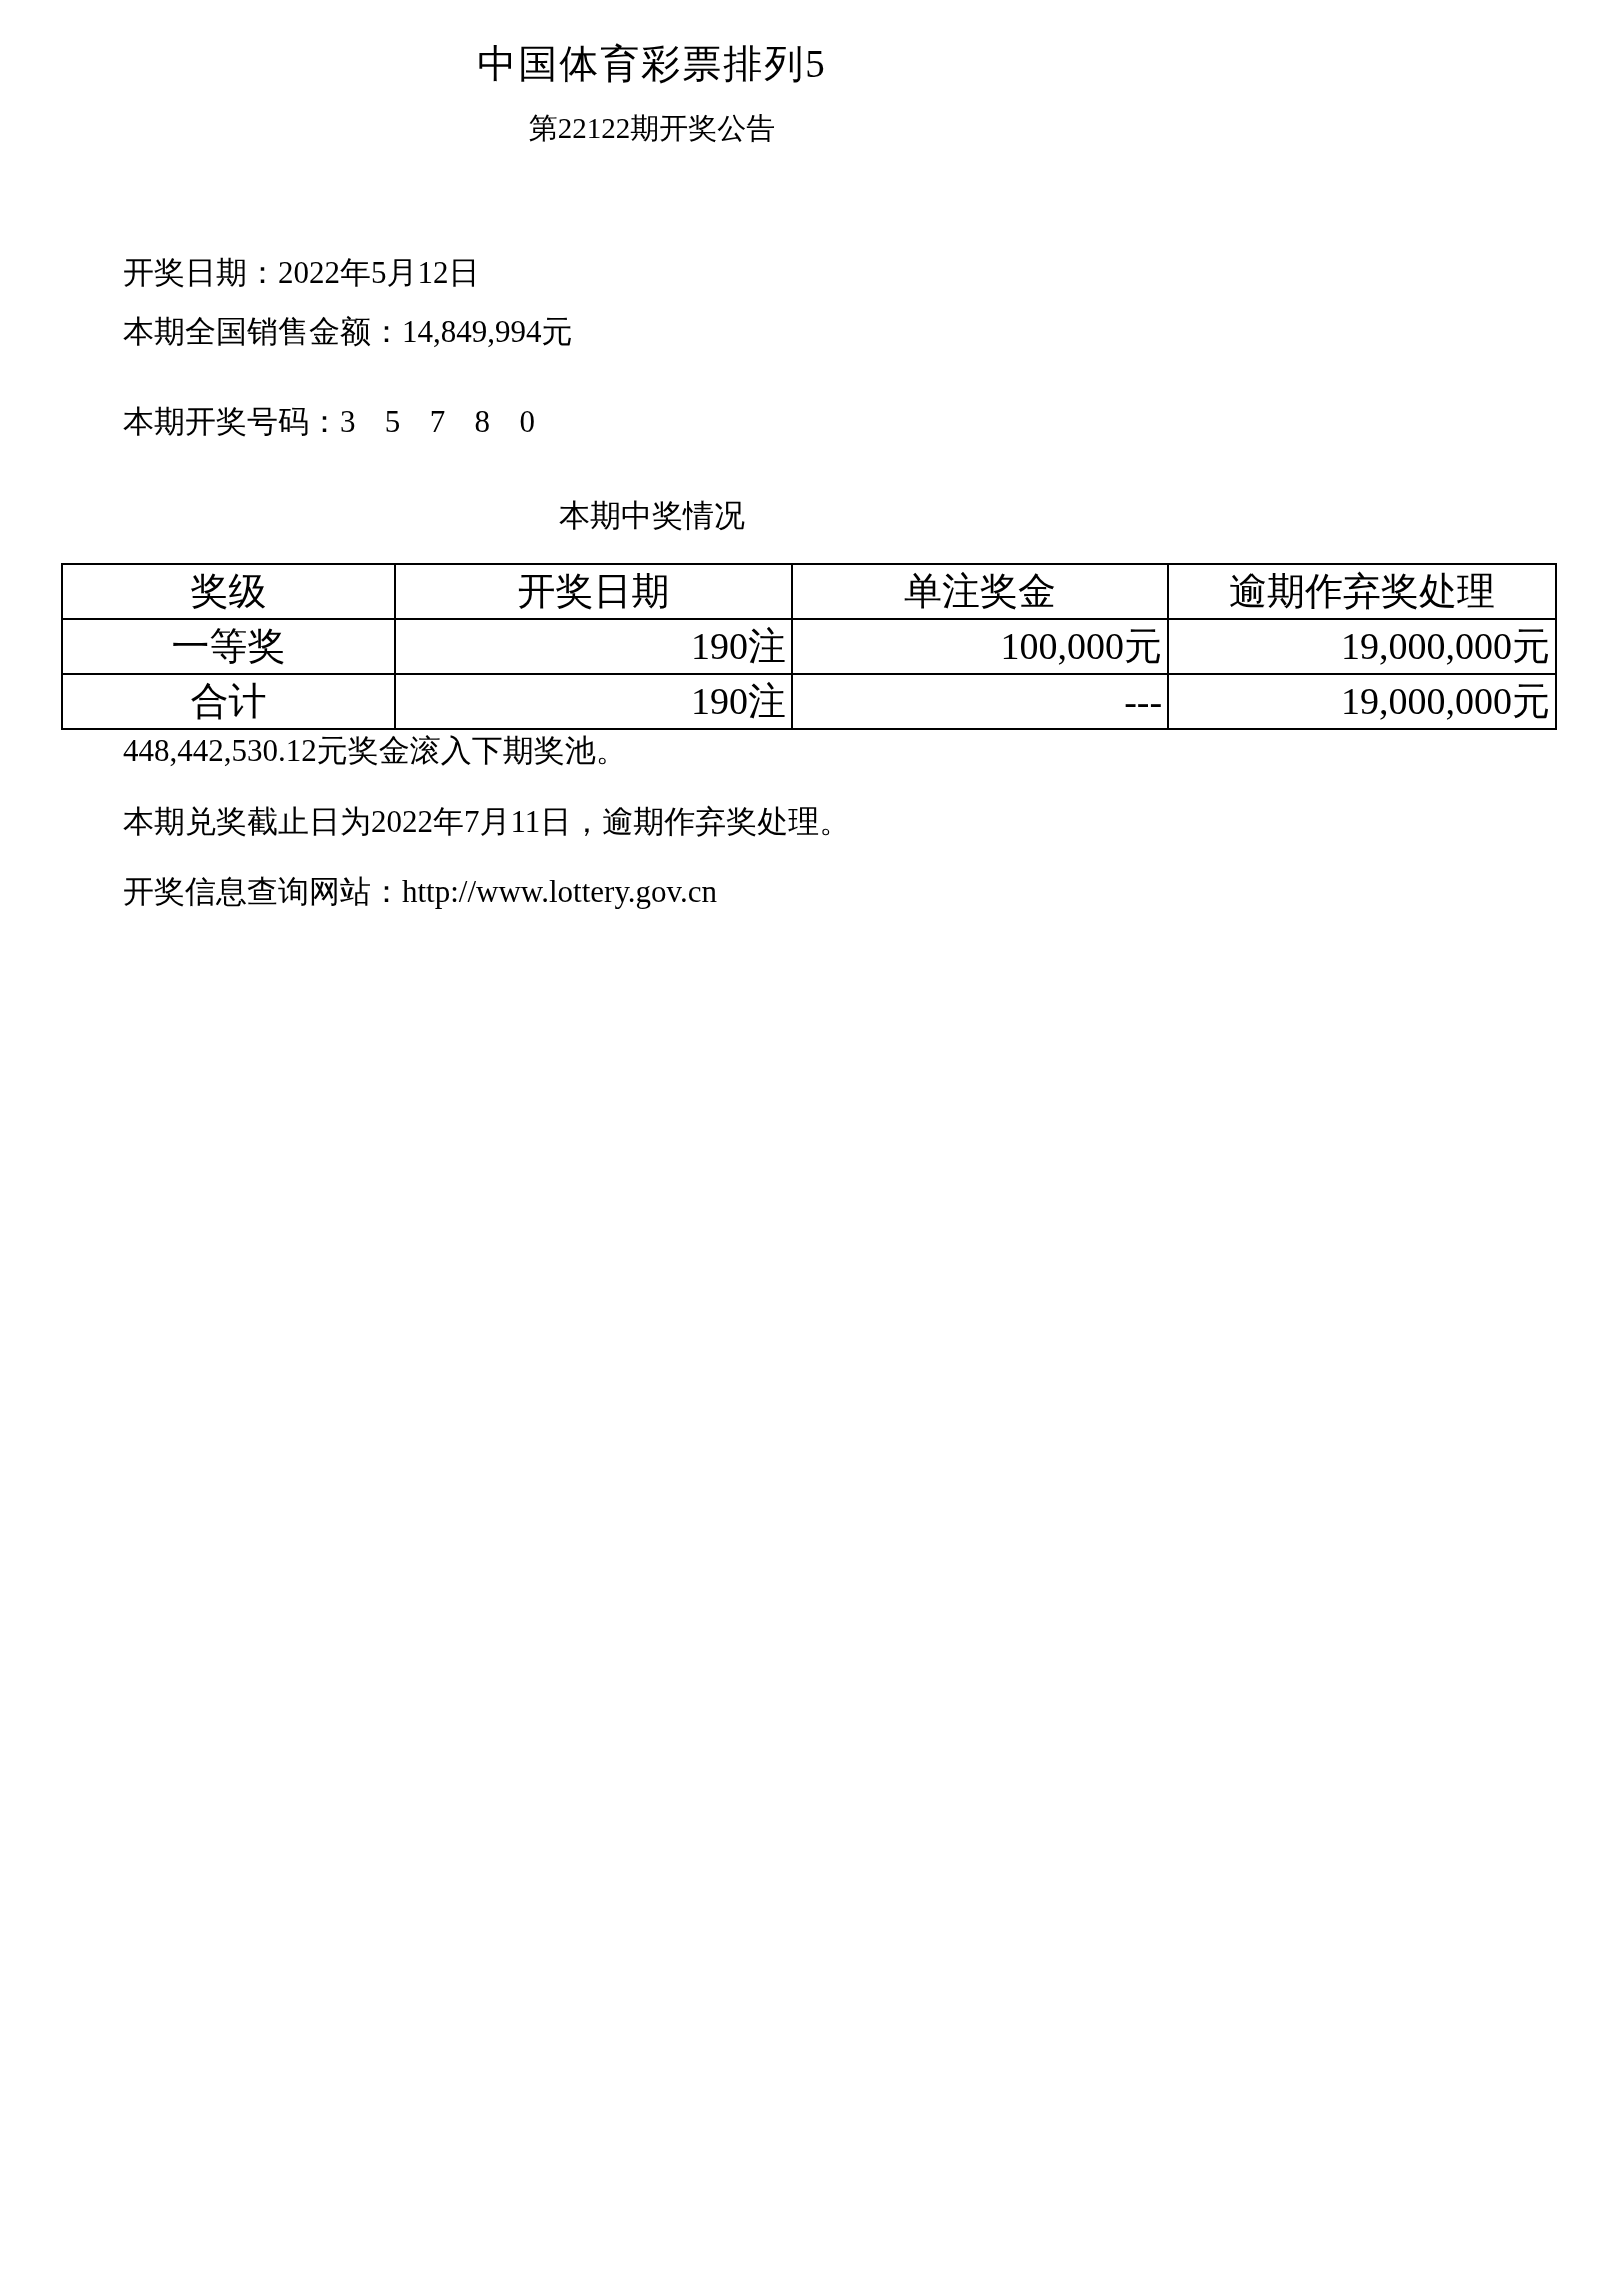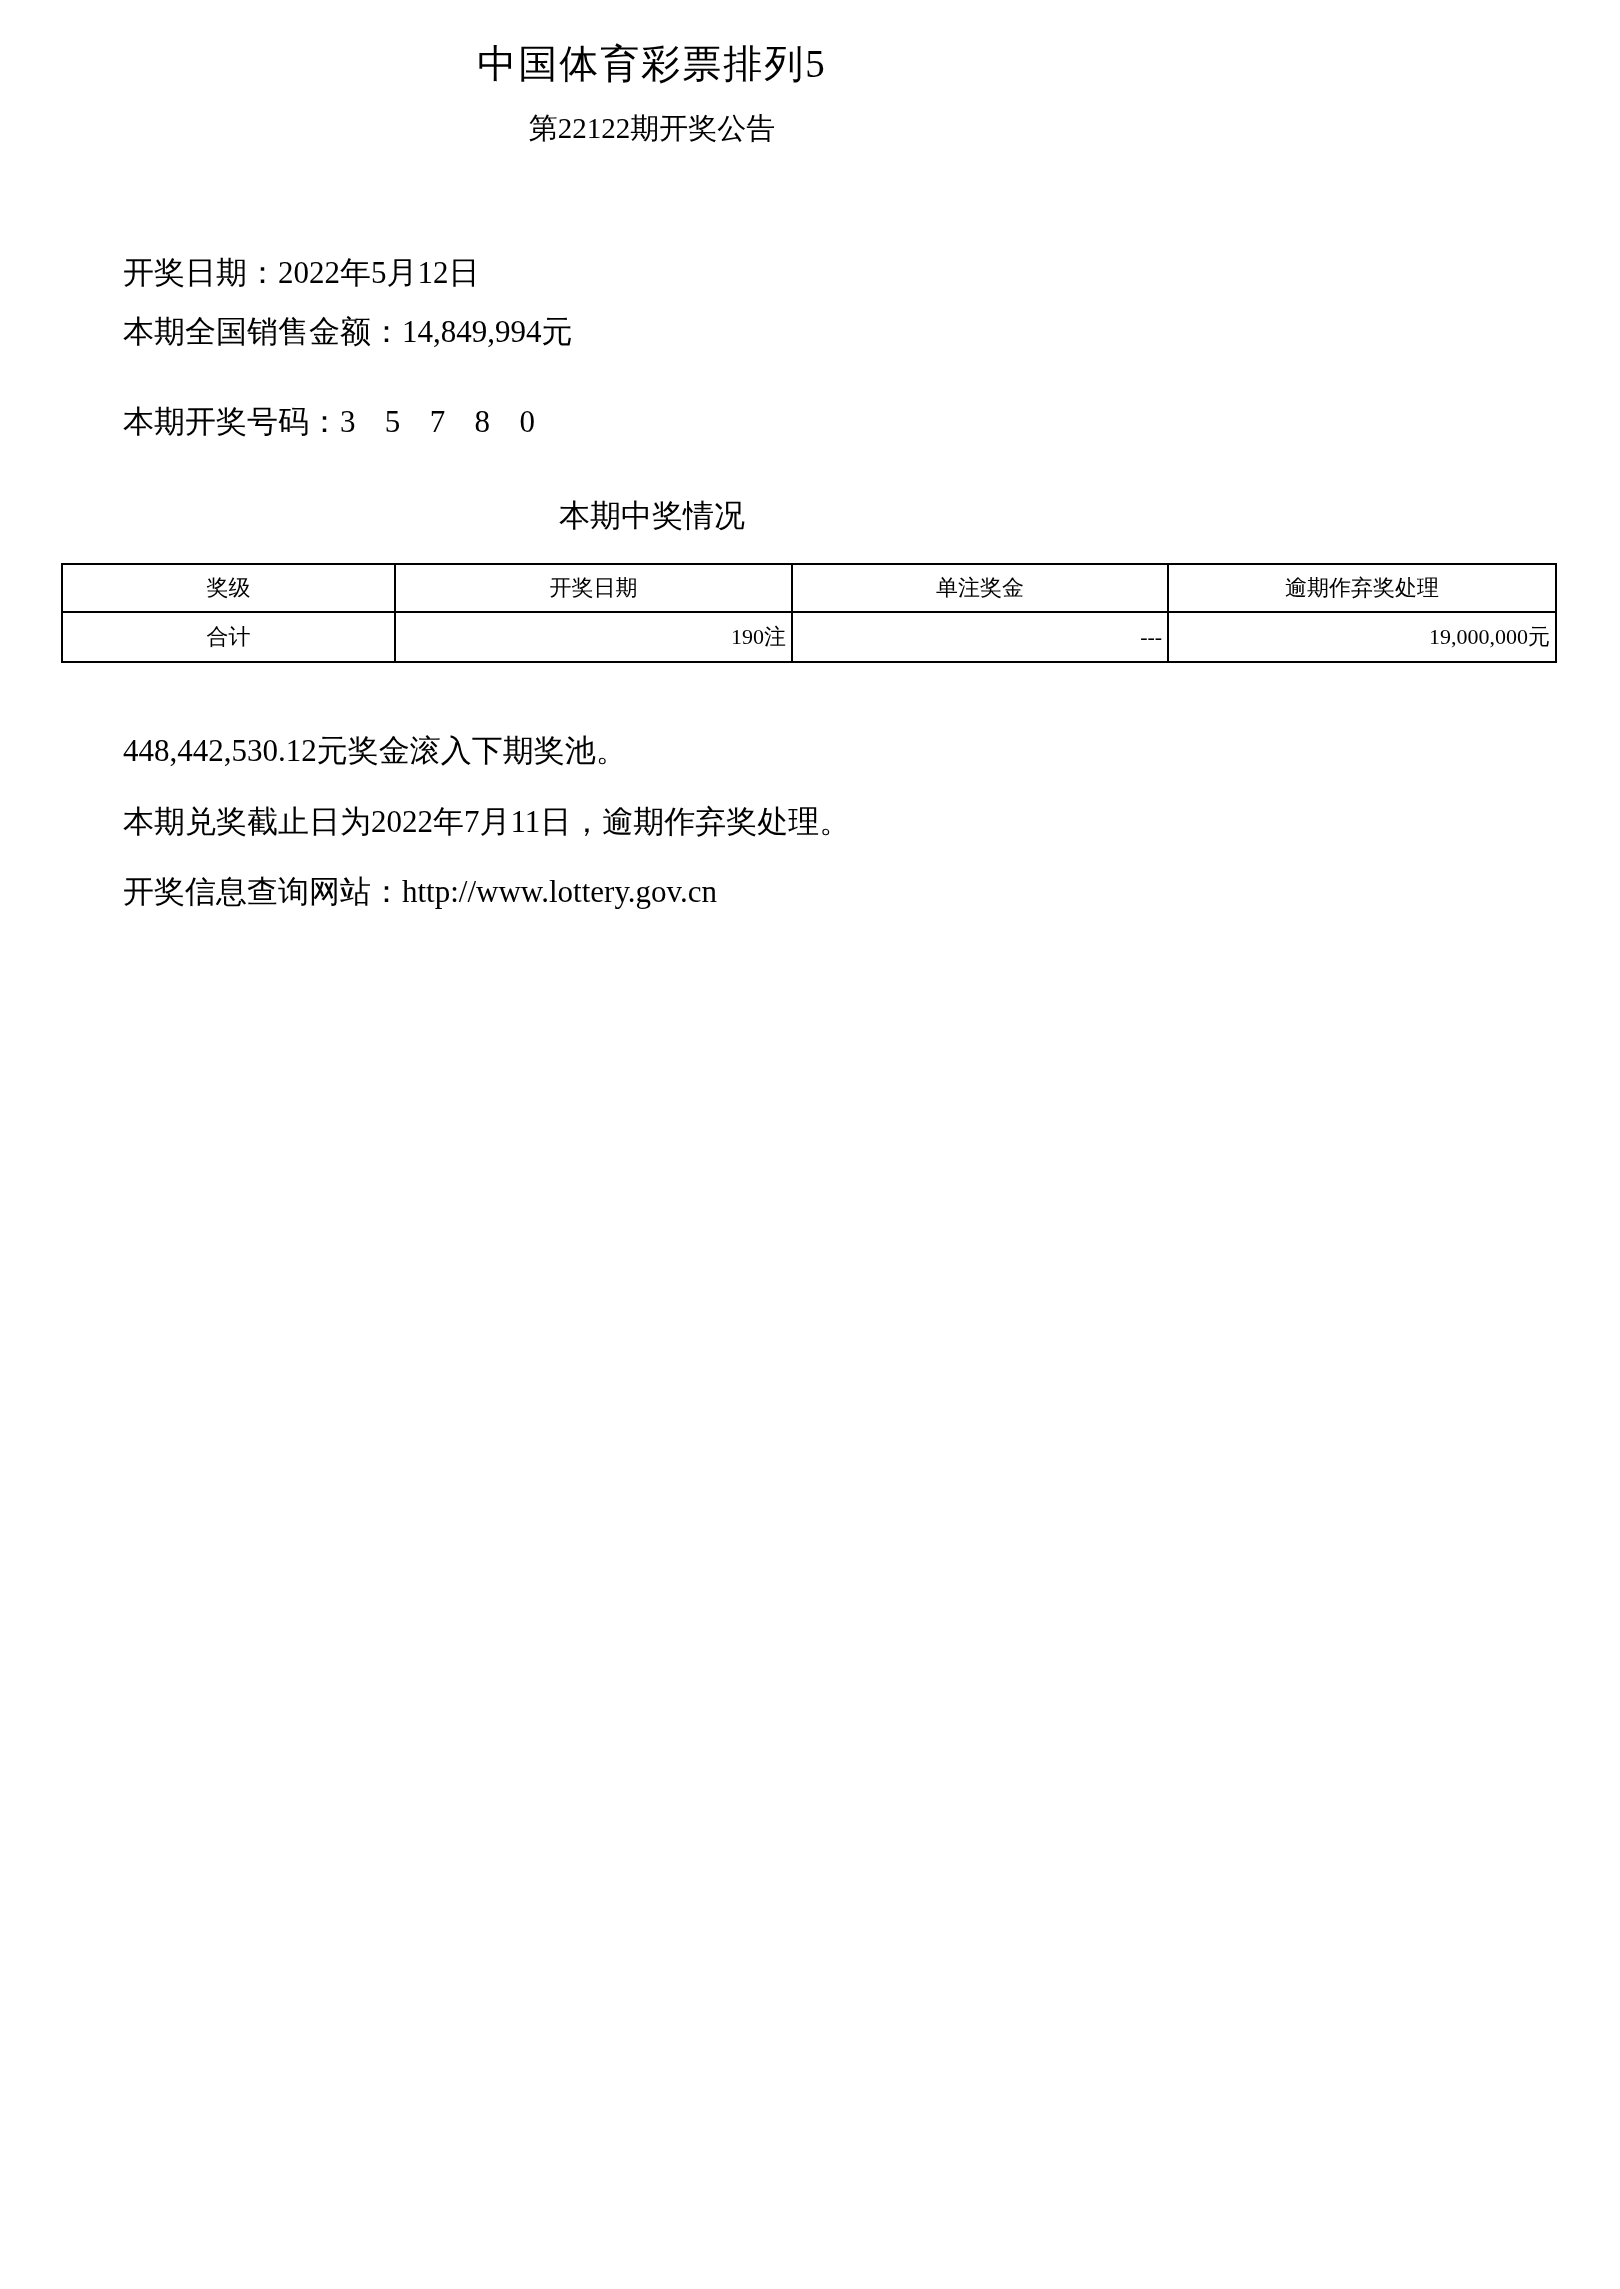--- a/index.html
+++ b/index.html
@@ -48,21 +48,21 @@
     line-height: 43px;
   }
 
   .results-table {
     position: absolute;
     top: 563px;
     left: 61px;
     width: 1495px;
     border-collapse: collapse;
     table-layout: fixed;
-    font-size: 22px;
+    font-size: 38px;
   }
   .results-table th,
   .results-table td {
     border-left: 2px solid #000;
     border-right: 2px solid #000;
     border-top: 2.9px solid #000;
     border-bottom: 2.9px solid #000;
     font-weight: normal;
     overflow: hidden;
     white-space: nowrap;
@@ -102,20 +102,26 @@
   <thead>
     <tr>
       <th>奖级</th>
       <th>开奖日期</th>
       <th>单注奖金</th>
       <th>逾期作弃奖处理</th>
     </tr>
   </thead>
   <tbody>
     <tr>
+      <td class="cell-center">一等奖</td>
+      <td class="cell-right">190注</td>
+      <td class="cell-right">100,000元</td>
+      <td class="cell-right">19,000,000元</td>
+    </tr>
+    <tr>
       <td class="cell-center">合计</td>
       <td class="cell-right">190注</td>
       <td class="cell-right">---</td>
       <td class="cell-right">19,000,000元</td>
     </tr>
   </tbody>
 </table>
 
 <div class="abs body-line line-rollover">448,442,530.12元奖金滚入下期奖池。</div>
 

